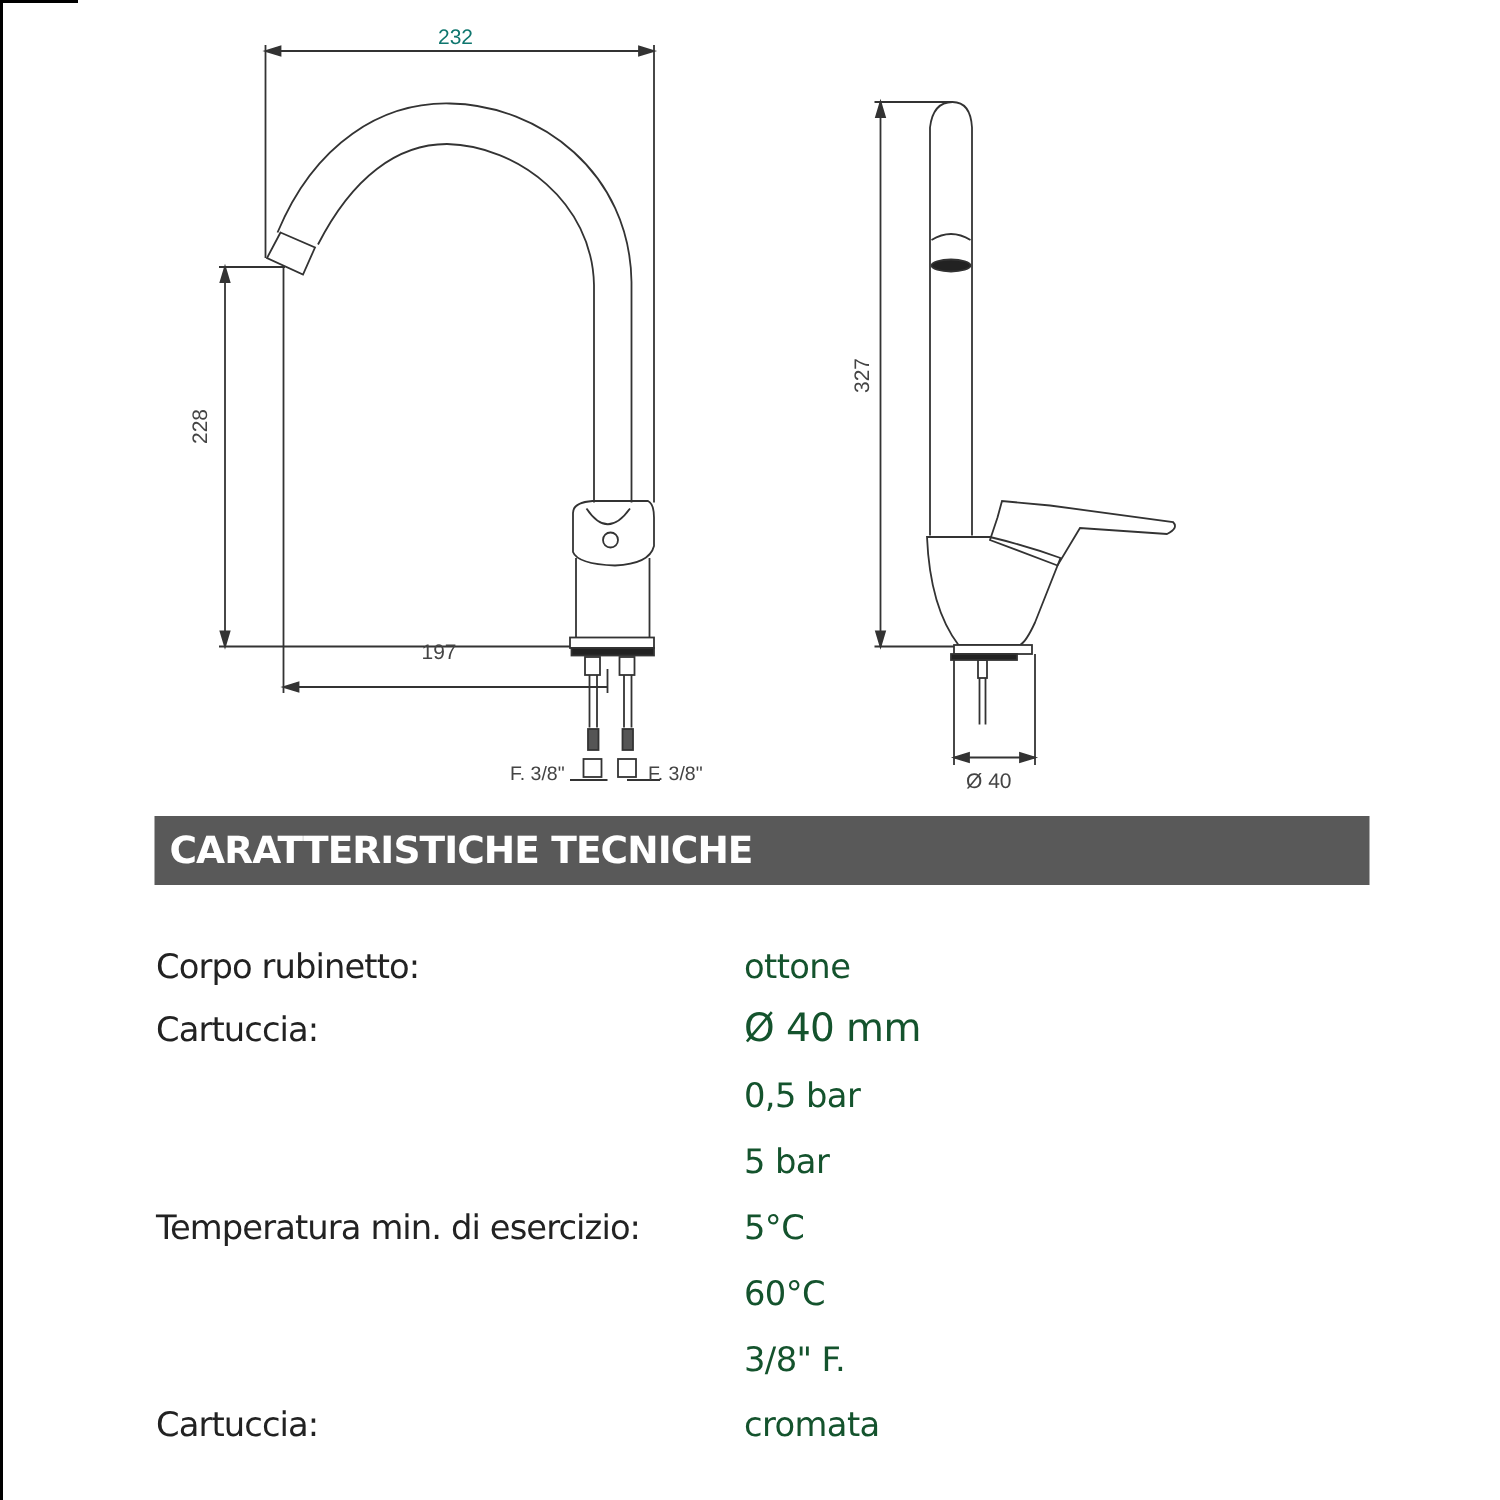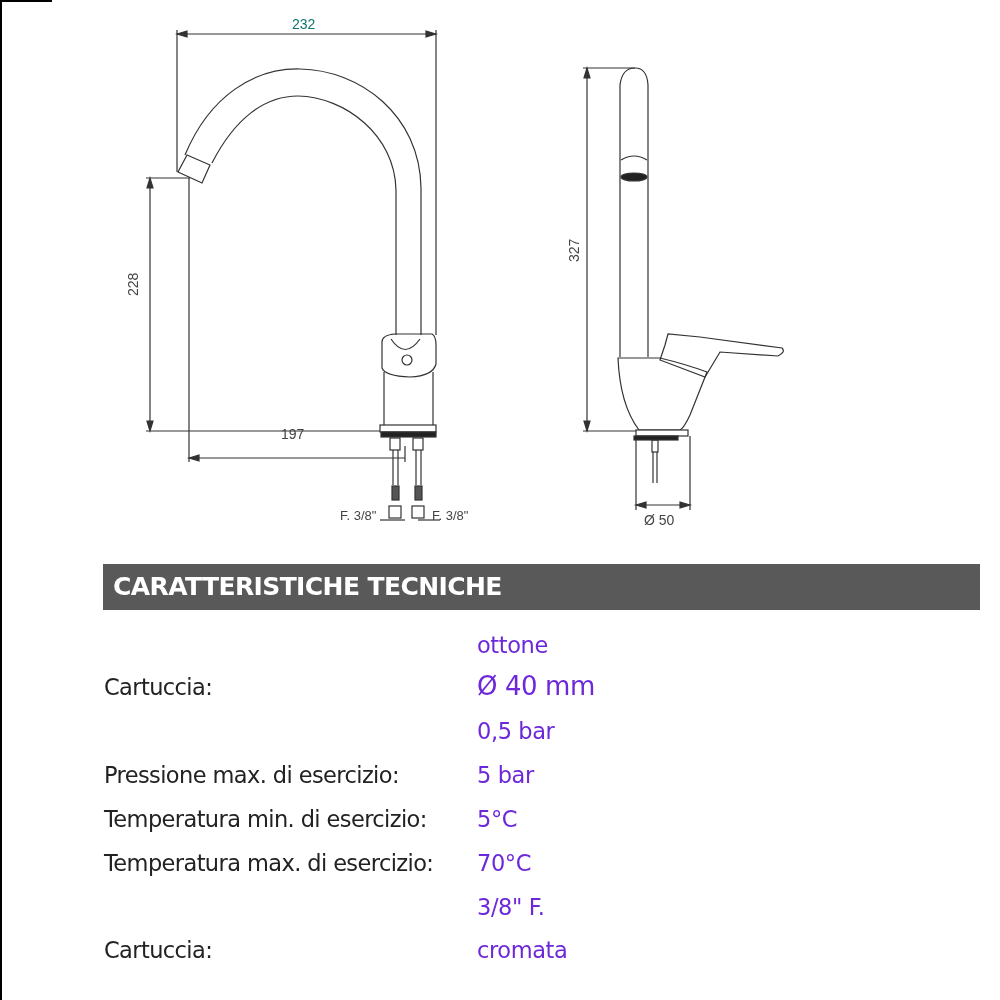--- a/index.html
+++ b/index.html
@@ -1,30 +1,30 @@
 <!DOCTYPE html>
 <html><head>
   <meta charset="utf-8">
   <style>
     html, body { margin: 0; padding: 0; background: #ffffff; }
     body { width: 1000px; height: 1000px; position: relative; overflow: hidden;
            font-family: "DejaVu Sans", sans-serif; color: #1e1e1e; }
     .frame-left { position: absolute; left: 0; top: 0; width: 2px; height: 1000px; background: #000; }
     .frame-top { position: absolute; left: 0; top: 0; width: 52px; height: 2px; background: #000; }
     svg.drawing { position: absolute; left: 0; top: 0; width: 1000px; height: 560px; }
-    .section-header { position: absolute; left: 103px; top: 564px; width: 877px; height: 46px;
+    .section-header { position: absolute; left: 103px; top: 544px; width: 810px; height: 46px;
                       background: #595959; }
     .section-title { position: absolute; left: 10px; top: 8px; color: #ffffff;
                      font-family: "DejaVu Sans", sans-serif; font-weight: bold; font-size: 25px;
                      letter-spacing: -0.6px; }
     .spec-row { position: absolute; left: 104px; width: 810px; height: 40px; }
     .spec-label { position: absolute; left: 0; top: 0; font-family: "DejaVu Sans", sans-serif;
                   font-size: 22.5px; letter-spacing: -0.6px; color: #222; white-space: nowrap; }
-    .spec-value { position: absolute; left: 373px; top: 0; font-family: "DejaVu Sans", sans-serif;
-                  font-size: 22.5px; letter-spacing: -0.4px; color: #6d28d9; white-space: nowrap; }
+    .spec-value { position: absolute; left: 392px; top: 0; font-family: "DejaVu Sans", sans-serif;
+                  font-size: 22.5px; letter-spacing: -0.4px; color: #14532d; white-space: nowrap; }
     .spec-value.big { font-size: 26px; top: -3px; }
   </style>
 </head>
 <body>
 
 <div class="frame-left"></div>
 <div class="frame-top"></div>
 
 <svg class="drawing" viewBox="0 0 1000 560">
   <g stroke="#333" stroke-width="1.2" fill="none">
@@ -106,47 +106,46 @@
     </g>
   </g>
 </svg>
 
 <div style="position:absolute;left:292px;top:16px;font-family:'Liberation Sans',sans-serif;font-size:14px;color:#0f766e;">232</div>
 <div style="position:absolute;left:125px;top:296px;font-family:'Liberation Sans',sans-serif;font-size:14px;color:#444;transform:rotate(-90deg);transform-origin:left top;">228</div>
 <div style="position:absolute;left:281px;top:426px;font-family:'Liberation Sans',sans-serif;font-size:14px;color:#444;">197</div>
 <div style="position:absolute;left:340px;top:508px;font-family:'Liberation Sans',sans-serif;font-size:13px;color:#444;">F. 3/8"</div>
 <div style="position:absolute;left:432px;top:508px;font-family:'Liberation Sans',sans-serif;font-size:13px;color:#444;">F. 3/8"</div>
 <div style="position:absolute;left:566px;top:262px;font-family:'Liberation Sans',sans-serif;font-size:14px;color:#444;transform:rotate(-90deg);transform-origin:left top;">327</div>
-<div style="position:absolute;left:644px;top:512px;font-family:'Liberation Sans',sans-serif;font-size:14px;color:#444;">Ø 50</div>
+<div style="position:absolute;left:644px;top:512px;font-family:'Liberation Sans',sans-serif;font-size:14px;color:#444;">Ø 40</div>
 
 <div class="section-header">
   <span class="section-title">CARATTERISTICHE TECNICHE</span>
 </div>
 
 <div class="spec-row" style="top:632px;">
+  <span class="spec-label">Corpo rubinetto:</span>
   <span class="spec-value">ottone</span>
 </div>
 <div class="spec-row" style="top:674px;">
   <span class="spec-label">Cartuccia:</span>
   <span class="spec-value big">Ø 40 mm</span>
 </div>
 <div class="spec-row" style="top:718px;">
   <span class="spec-value">0,5 bar</span>
 </div>
 <div class="spec-row" style="top:762px;">
-  <span class="spec-label">Pressione max. di esercizio:</span>
   <span class="spec-value">5 bar</span>
 </div>
 <div class="spec-row" style="top:806px;">
   <span class="spec-label">Temperatura min. di esercizio:</span>
   <span class="spec-value">5°C</span>
 </div>
 <div class="spec-row" style="top:850px;">
-  <span class="spec-label">Temperatura max. di esercizio:</span>
-  <span class="spec-value">70°C</span>
+  <span class="spec-value">60°C</span>
 </div>
 <div class="spec-row" style="top:894px;">
   <span class="spec-value">3/8" F.</span>
 </div>
 <div class="spec-row" style="top:937px;">
   <span class="spec-label">Cartuccia:</span>
   <span class="spec-value">cromata</span>
 </div>
 
 </body></html>

